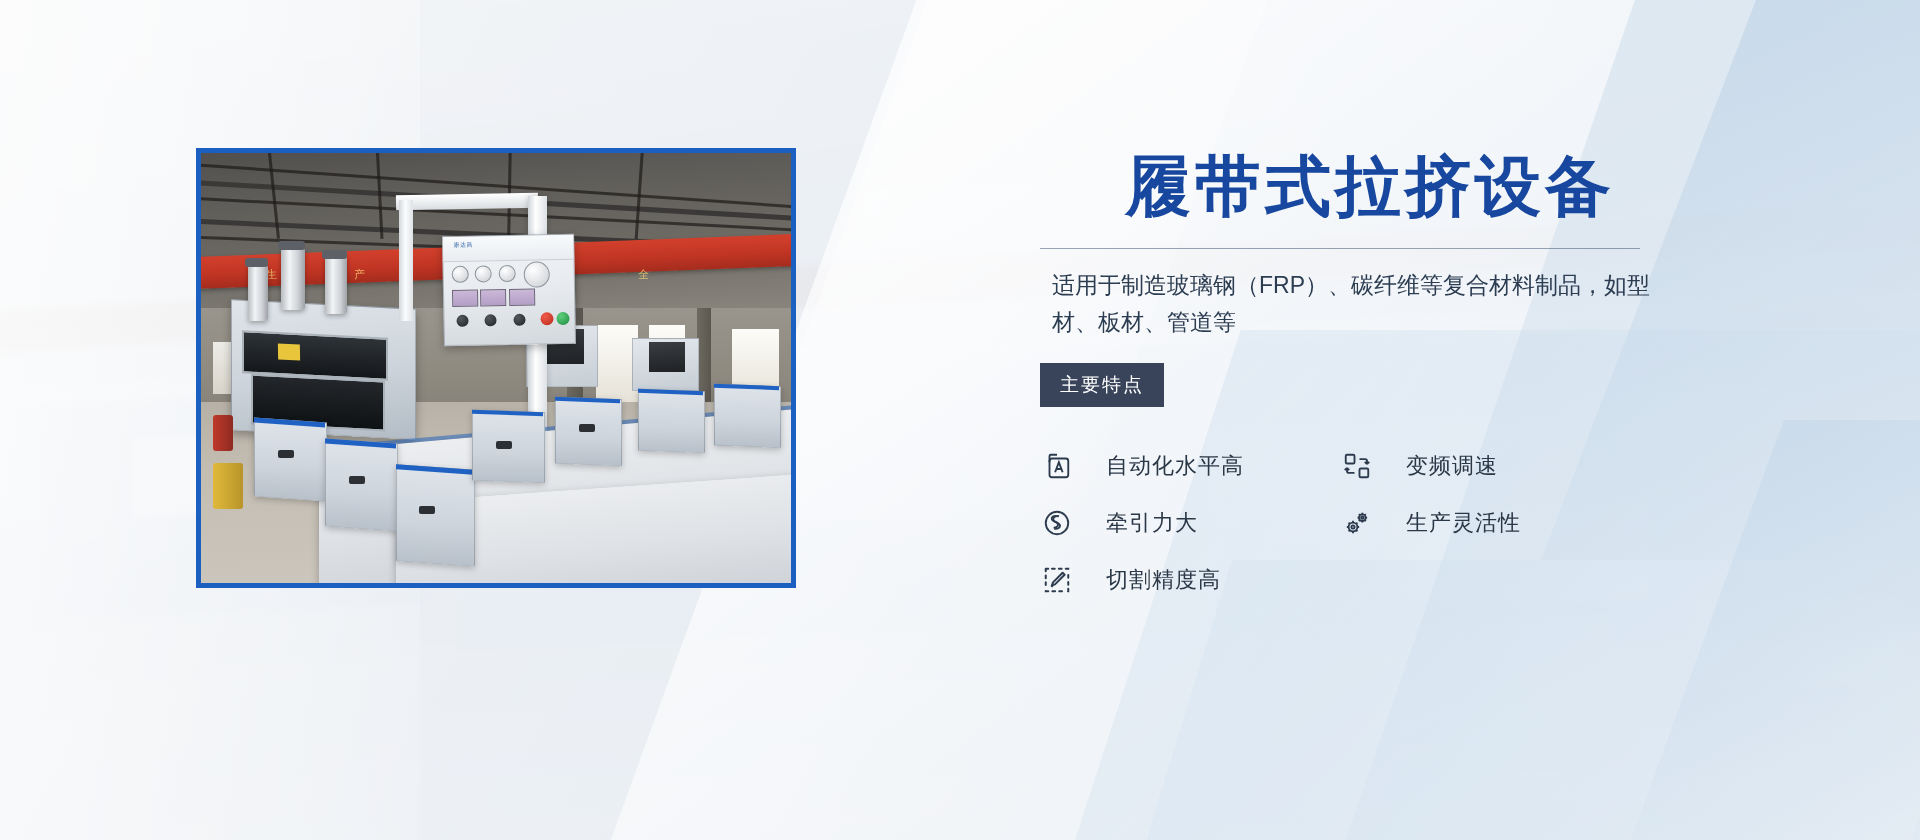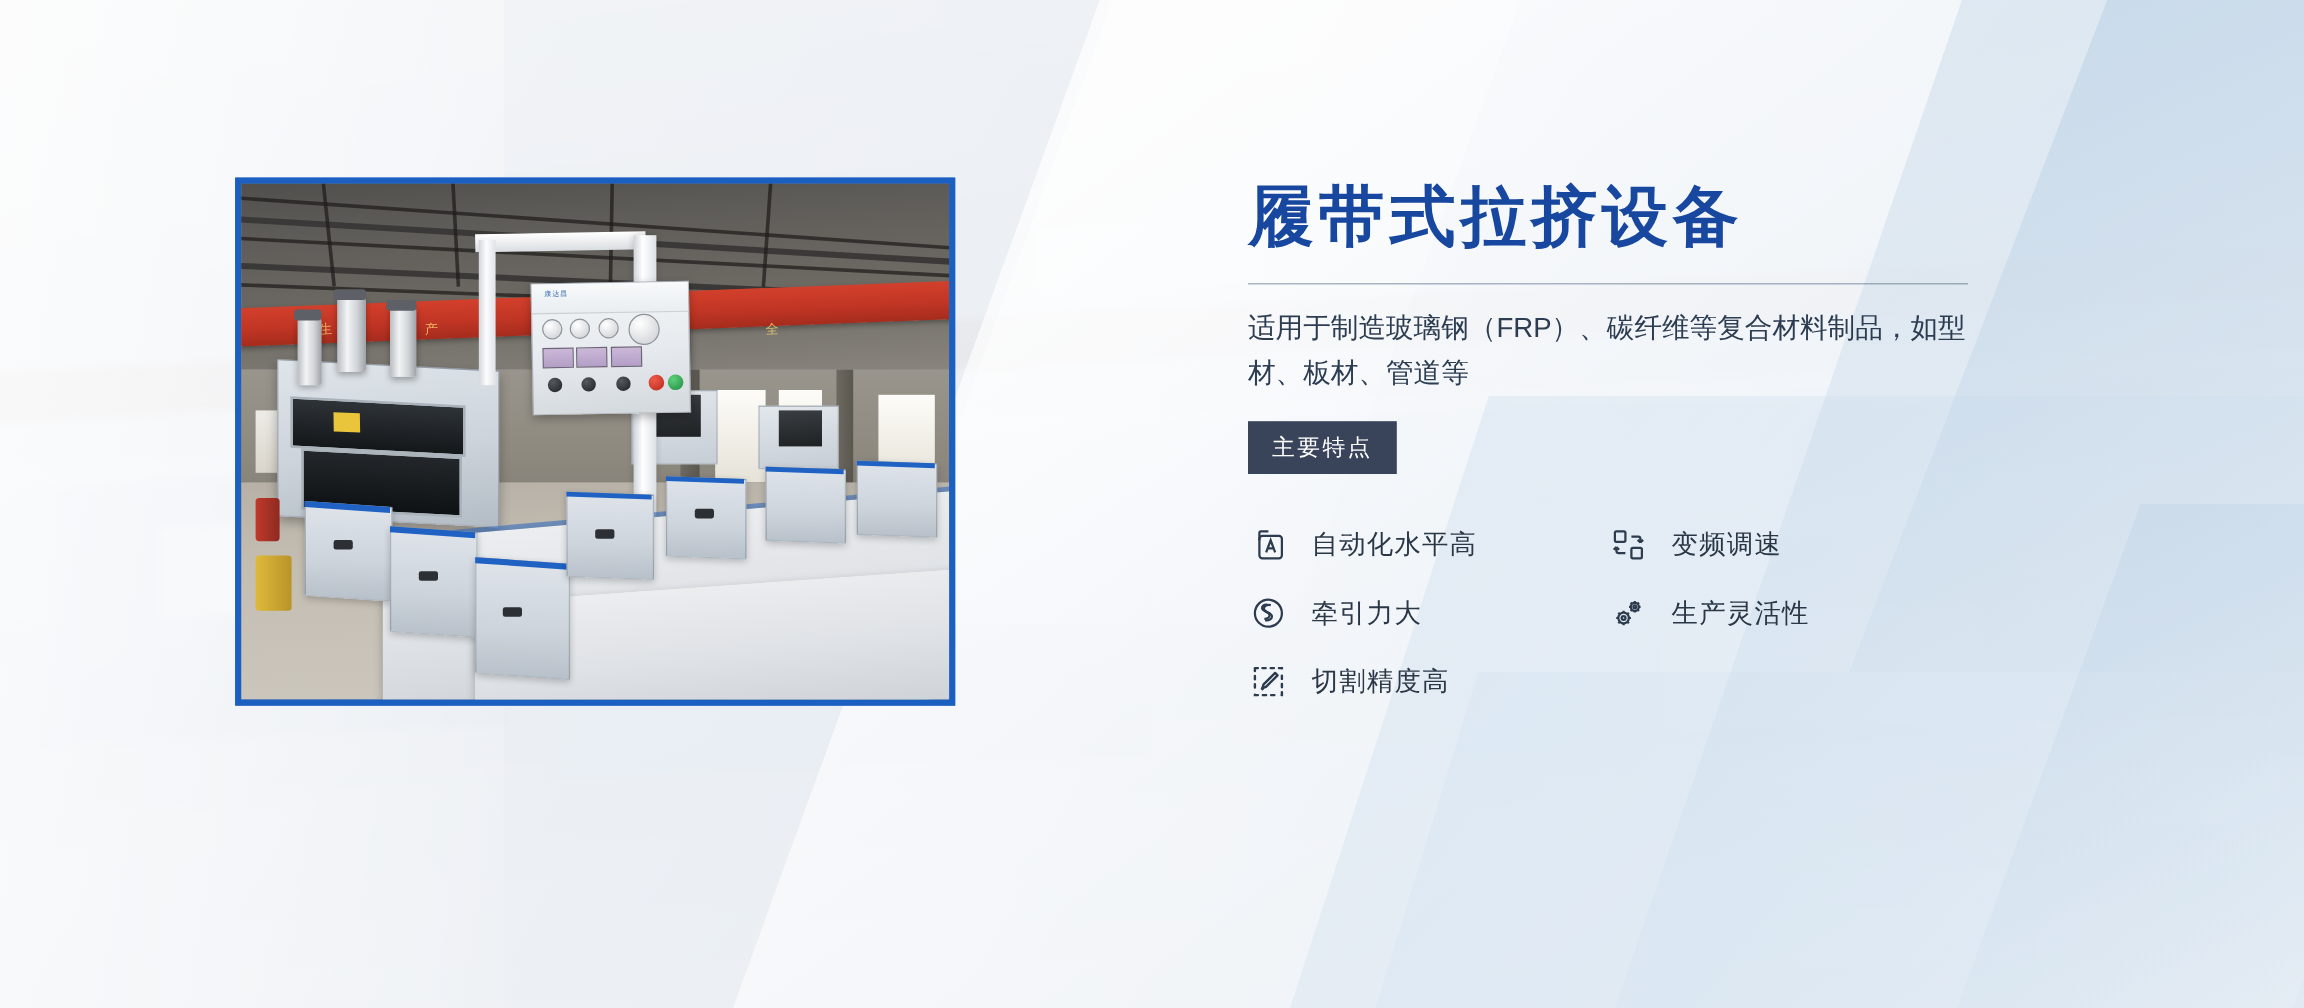--- a/index.html
+++ b/index.html
@@ -132,28 +132,28 @@
   .p-logo{position:absolute;left:8%;top:4%;font-size:6px;color:#3c6fb0;letter-spacing:.5px;}
 
   .p-backmach{position:absolute;background:linear-gradient(172deg,#e2e7ec,#c6cdd4);
     border:1px solid rgba(100,110,120,.35);}
   .p-darkbox{position:absolute;background:linear-gradient(175deg,#3a3d41,#1f2225);}
   .p-redcan{position:absolute;left:2%;top:61%;width:20px;height:36px;background:linear-gradient(90deg,#c0392b,#8e2a20);border-radius:3px;}
   .p-yellowcan{position:absolute;left:2%;top:72%;width:30px;height:46px;background:linear-gradient(90deg,#e0b93a,#b8942a);border-radius:3px;}
 
   
   .content{position:absolute;left:1040px;top:150px;width:660px;}
-  .title{font-size:55px;font-weight:bold;color:#17479e;letter-spacing:4px;line-height:1.12;
-    margin:0 0 24px 0;white-space:nowrap;}
+  .title{font-size:66px;font-weight:bold;color:#17479e;letter-spacing:4px;line-height:1.12;
+    margin:0 0 24px 0;white-space:nowrap;text-align:center;}
   .divider{width:600px;height:1px;background:rgba(70,92,120,.55);margin:0 0 18px 0;}
-  .subtitle{font-size:23px;color:#2c3d52;line-height:1.62;margin:0 0 22px 0;width:600px;}
+  .subtitle{font-size:23px;color:#2c3d52;line-height:1.62;margin:0 0 22px 12px;width:600px;}
   .badge{display:inline-block;background:#39445a;color:#fff;font-size:19px;font-weight:normal;
     padding:9px 20px;letter-spacing:2px;}
   .features{margin-top:30px;display:grid;grid-template-columns:300px 300px;grid-auto-rows:57px;}
-  .feat{display:flex;align-items:center;gap:19px;}
+  .feat{display:flex;align-items:center;gap:32px;}
   .feat-ic{width:34px;height:34px;flex:0 0 34px;display:flex;align-items:center;justify-content:center;color:#2d3b4e;}
   .feat-tx{font-size:22px;color:#2a3746;letter-spacing:1px;}
 </style>
 </head>
 <body>
 
 <div class="banner">
 
   <div class="bg-photo">
     <div class="bg-ceiling"></div>

